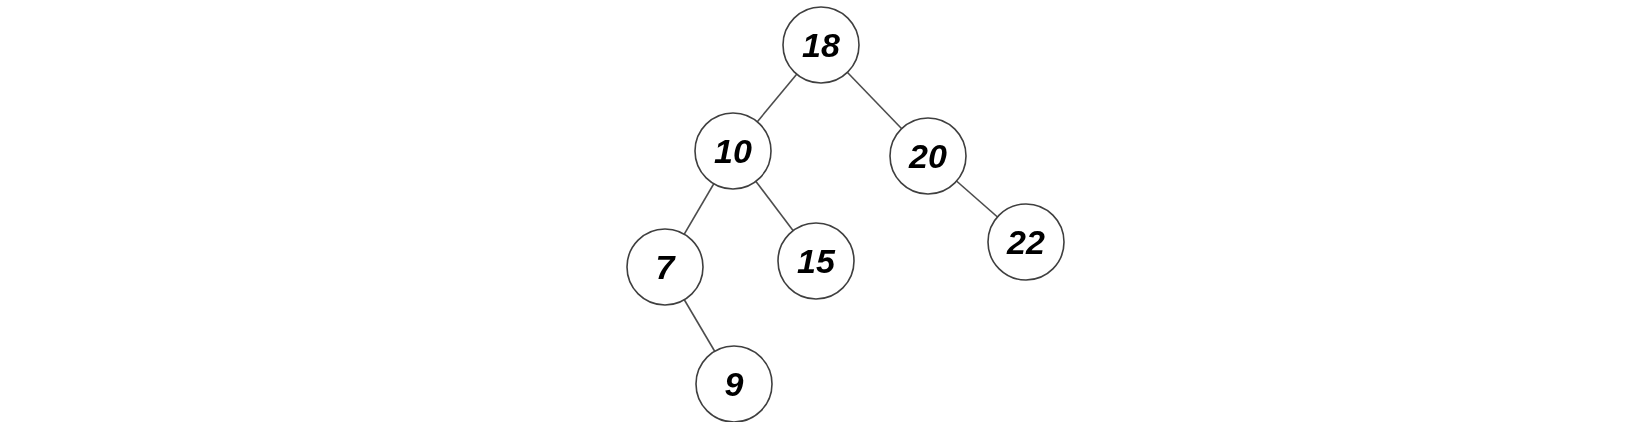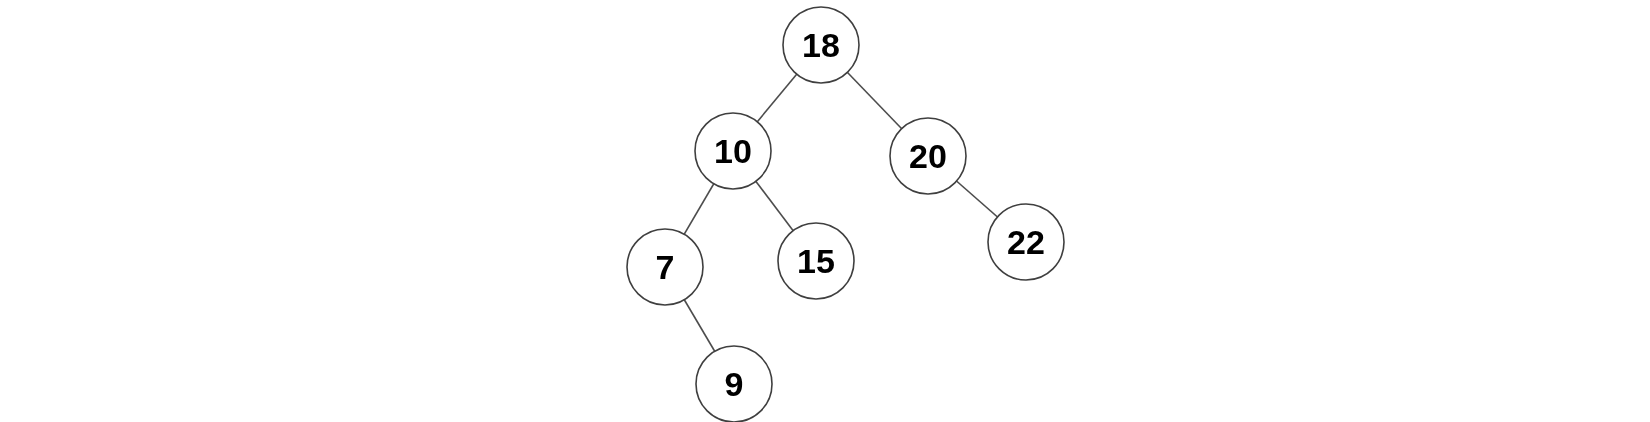--- a/index.html
+++ b/index.html
@@ -9,20 +9,21 @@
     width: 1650px;
     height: 422px;
     overflow: hidden;
     font-family: "Liberation Sans", sans-serif;
   }
   .canvas {
     position: relative;
     width: 1650px;
     height: 422px;
     background: #ffffff;
+    font-style: italic;
   }
   svg {
     display: block;
   }
   .tree-edge {
     stroke-width: 1.6;
     fill: none;
   }
   .tree-node {
     stroke-width: 1.6;

